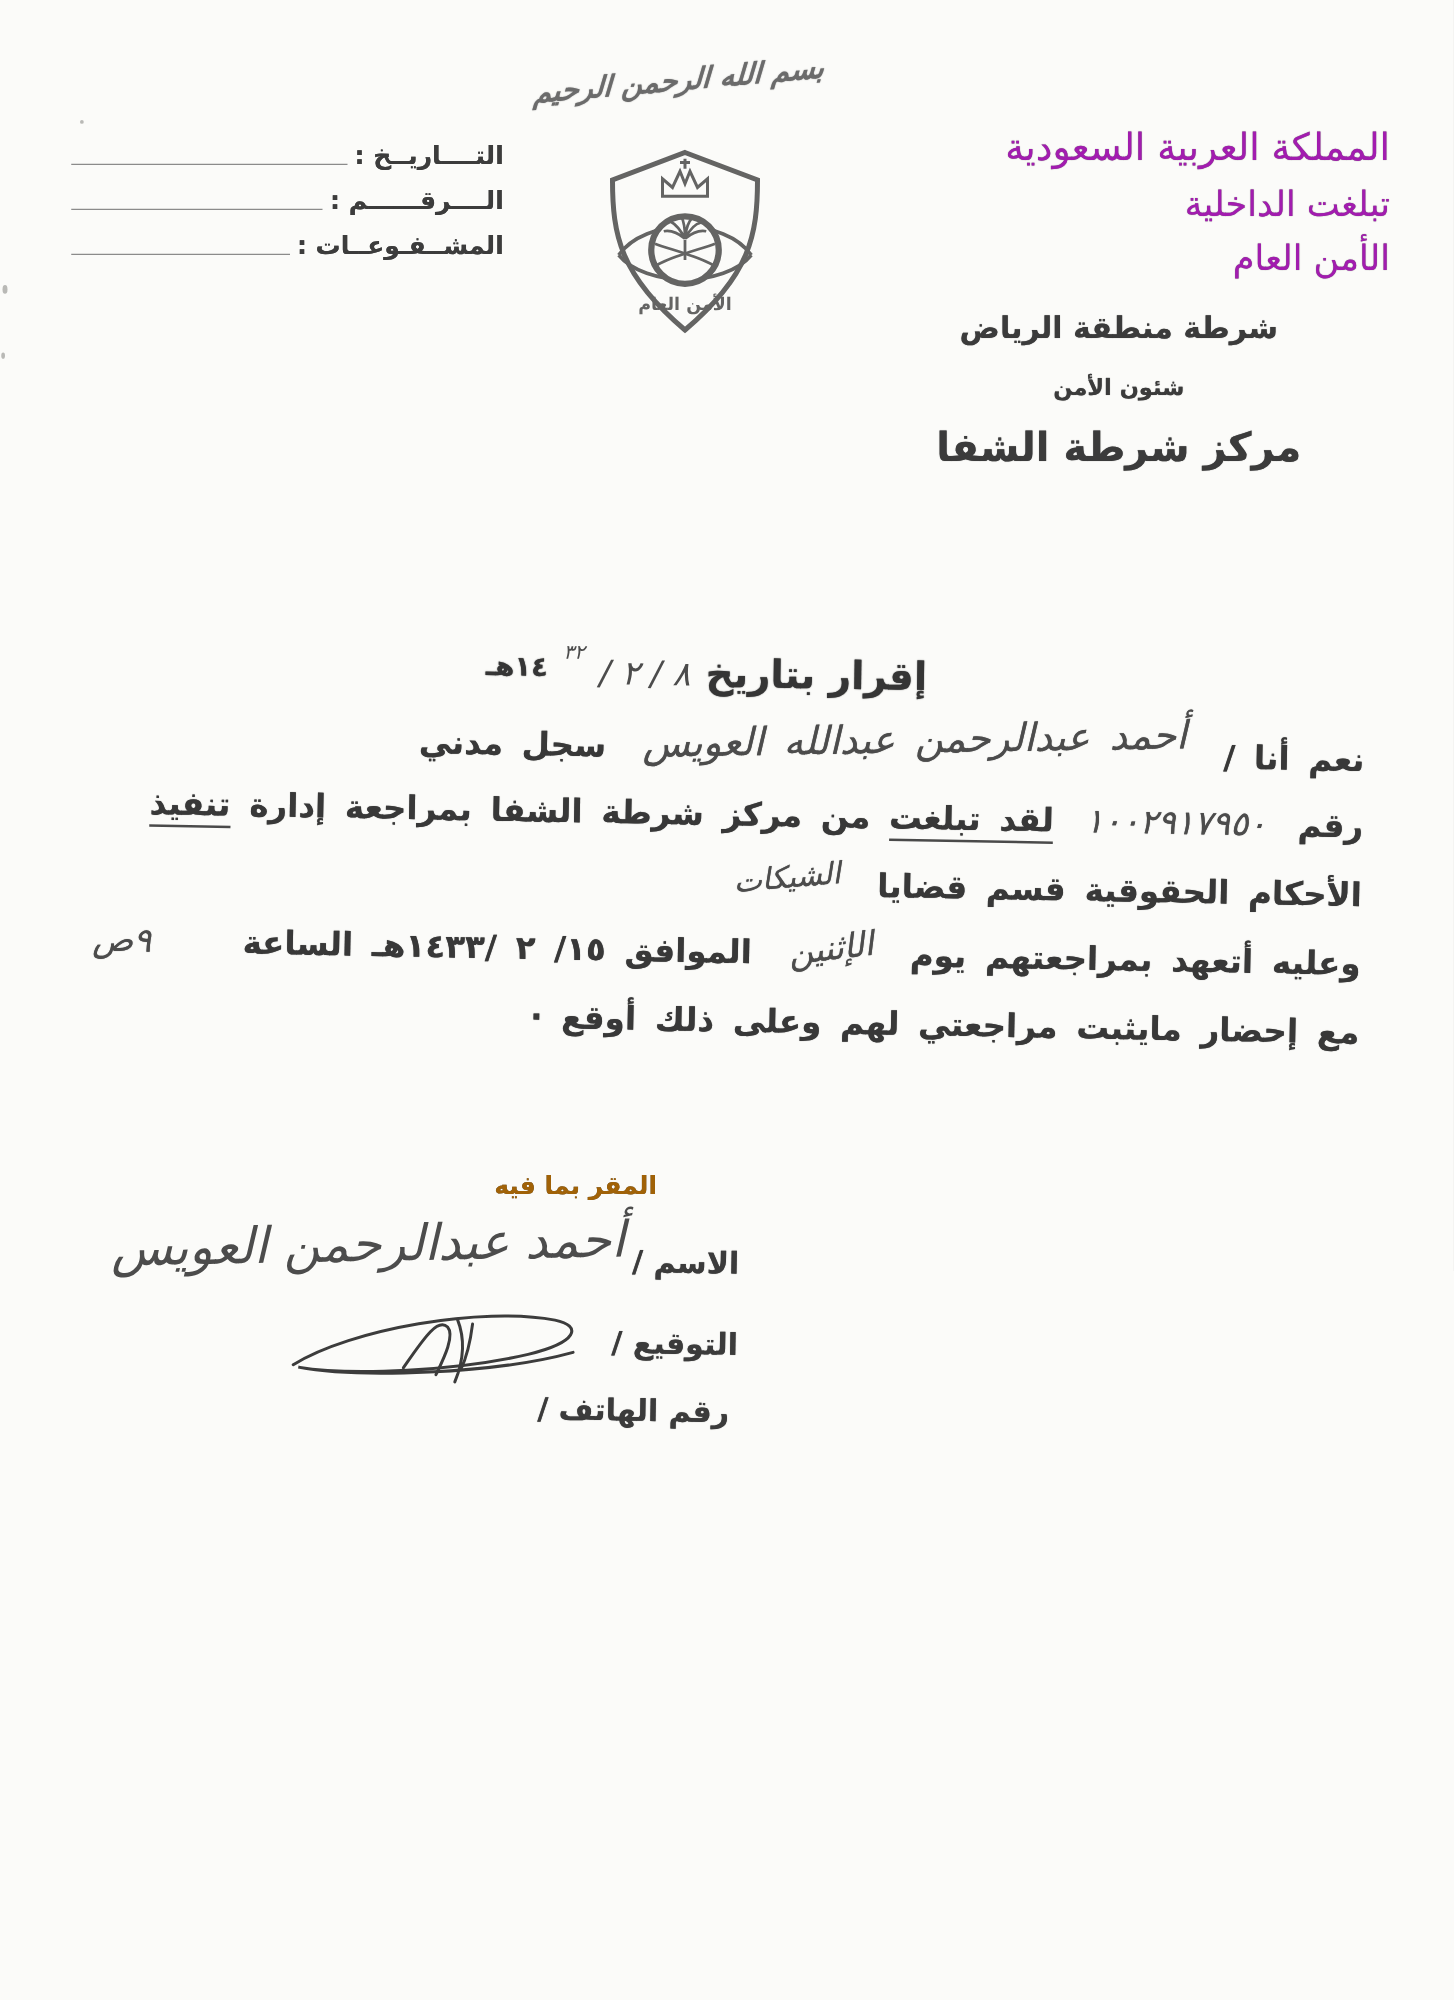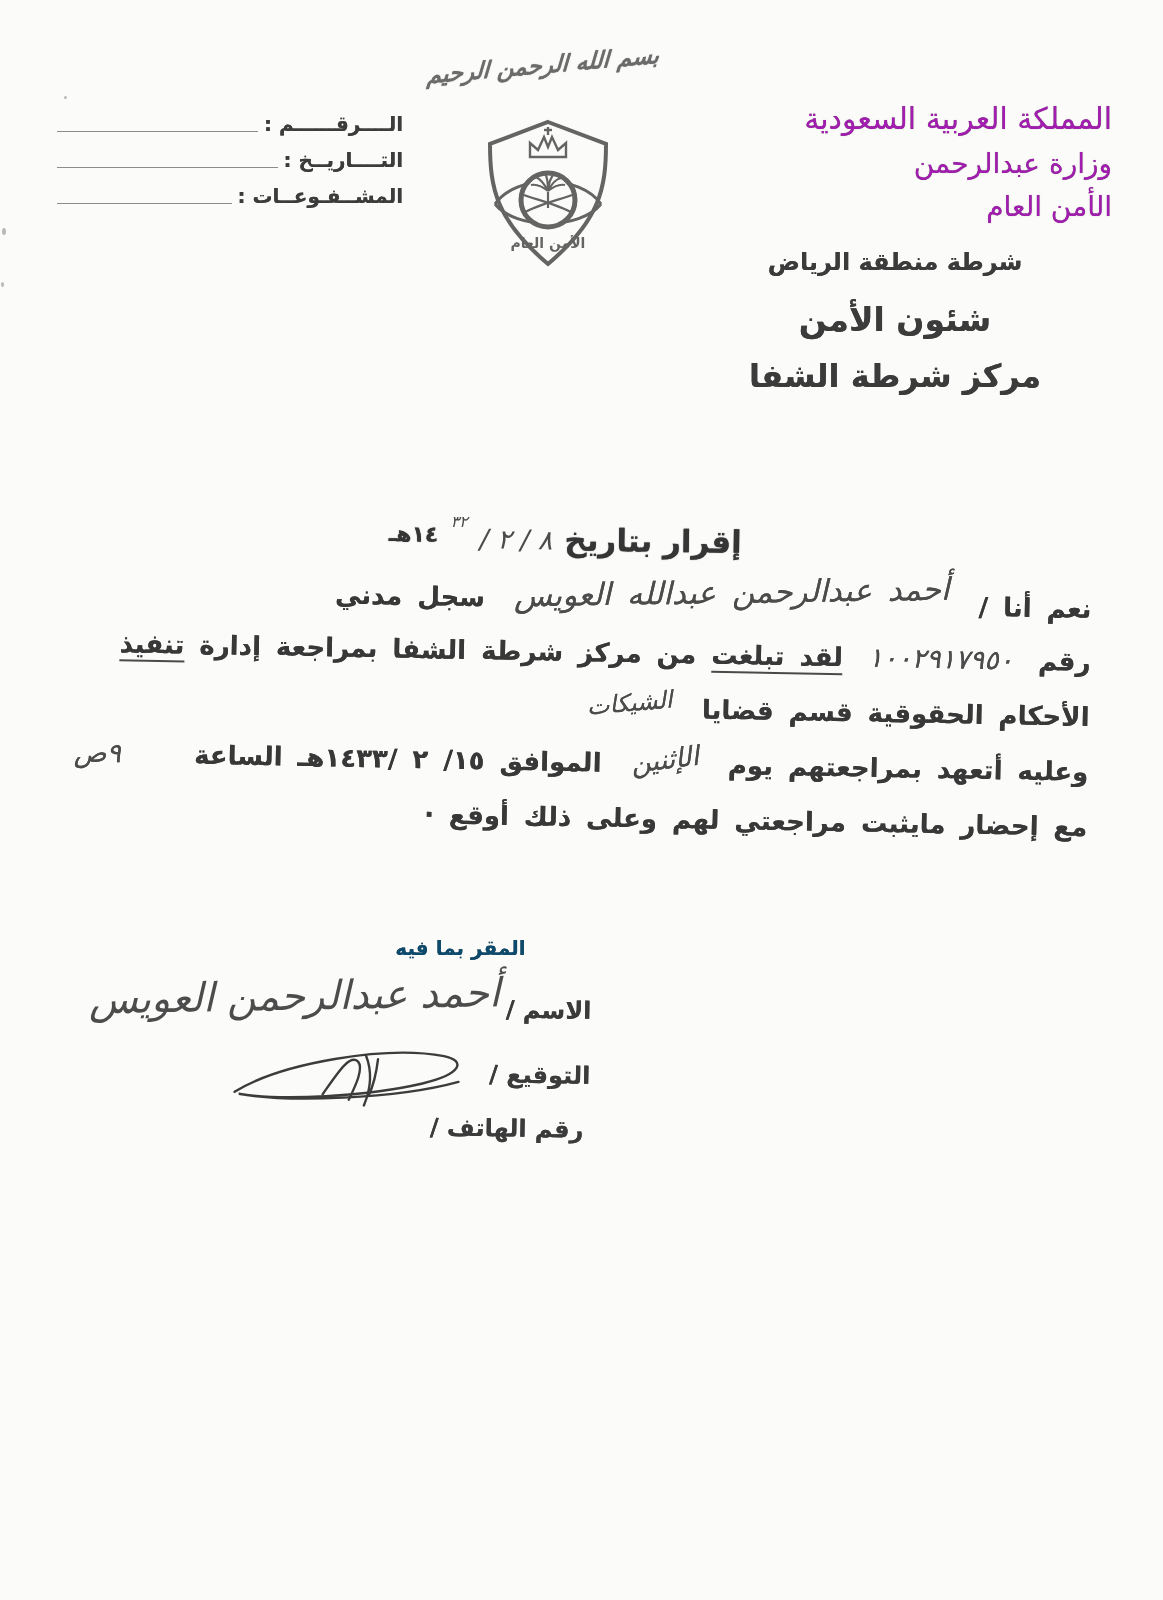--- a/index.html
+++ b/index.html
@@ -45,21 +45,21 @@
     text-shadow:0 0 0.5px #555;
   }
   .field-line{flex:1;border-bottom:1.8px solid #8b8b8b;height:1em;margin:0 6px 4px 2px;}
   
   .dept{
     position:absolute;left:680px;top:248px;width:430px;
     text-align:center;direction:rtl;color:#3b3b3b;font-weight:bold;
     text-shadow:0 0 0.6px #555;
   }
   .dept .d1{font-size:24px;margin-bottom:24px;}
-  .dept .d2{font-size:33px;margin-bottom:18px;}
+  .dept .d2{font-size:18px;margin-bottom:18px;}
   .dept .d3{font-size:32px;}
   
   .title{
     position:absolute;left:312px;top:524px;width:430px;
     direction:rtl;display:flex;align-items:flex-start;column-gap:12px;
     transform:rotate(0.8deg);transform-origin:100% 0;
     white-space:nowrap;
   }
   .t-main{font-size:31px;font-weight:bold;color:#353535;text-shadow:0 0 1px #444;}
   .t-hw{font-size:27px;letter-spacing:5px;padding-top:3px;}
@@ -89,21 +89,21 @@
   }
   .hw-day{
     display:inline-block;font-size:27px;letter-spacing:1px;
     transform:translateY(-4px) rotate(-8deg);margin:0 14px;font-weight:400;
   }
   .hw-time{font-size:27px;margin-inline-start:58px;font-weight:400;letter-spacing:2px;}
   .u{border-bottom:2px solid #4a4a4a;padding-bottom:1px;}
   
   .declarer{
     position:absolute;left:388px;top:936px;width:145px;
-    text-align:center;direction:rtl;font-size:20px;font-weight:bold;color:#0c4a6e;
+    text-align:center;direction:rtl;font-size:20px;font-weight:bold;color:#a16207;
     text-shadow:0 0 0.5px #555;
   }
   .f-rows{
     position:absolute;left:110px;top:978px;width:482px;direction:rtl;
     transform:rotate(1deg);transform-origin:100% 0;
   }
   .f-row{display:flex;align-items:center;white-space:nowrap;}
   .f-label{font-size:24px;font-weight:bold;color:#3b3b3b;text-shadow:0 0 0.6px #555;}
   .f-hw-name{
     display:inline-block;font-size:40px;letter-spacing:2px;
@@ -118,21 +118,21 @@
 </style>
 </head>
 <body>
 
 <div class="page">
 
   <div class="bismillah">بسم الله الرحمن الرحيم</div>
 
   <div class="hdr-right">
     <div class="h1">المملكة العربية السعودية</div>
-    <div class="h2">وزارة عبدالرحمن</div>
+    <div class="h2">تبلغت الداخلية</div>
     <div class="h3">الأمن العام</div>
   </div>
 
   <div class="emblem">
     <svg viewBox="0 0 160 155" width="160" height="155">
       <path d="M80 6 L138 28 C138 72 132 104 80 148 C28 104 22 72 22 28 Z" fill="none" stroke="#4a4a4a" stroke-width="4"></path>
       <g fill="none" stroke="#4a4a4a" stroke-width="2.4">
         <path d="M62 41 L62 27 L70 34 L76 21 L80 31 L84 21 L90 34 L98 27 L98 41 Z"></path>
         <line x1="80" y1="11" x2="80" y2="19"></line>
         <line x1="76" y1="14" x2="84" y2="14"></line>
@@ -147,25 +147,25 @@
         <path d="M80 75 C74 70 68 68 63 69 M80 75 C76 67 72 63 68 61 M80 74 C80 66 79 61 77 57 M80 74 C81 66 83 61 86 58 M80 75 C84 67 88 63 93 62 M80 75 C86 70 92 68 97 69"></path>
         <path d="M56 97 C68 89 94 83 104 79"></path>
         <path d="M56 79 C66 83 92 89 104 97"></path>
       </g>
       <text x="80" y="132" text-anchor="middle" font-size="14" font-weight="bold" fill="#4a4a4a" font-family="DejaVu Sans, sans-serif">الأمن العام</text>
     </svg>
   </div>
 
   <div class="hdr-left">
     <div class="field-row">
+      <span class="field-label">التــــاريــخ :</span>
+      <span class="field-line"></span>
+    </div>
+    <div class="field-row">
       <span class="field-label">الــــرقــــــم :</span>
-      <span class="field-line"></span>
-    </div>
-    <div class="field-row">
-      <span class="field-label">التــــاريــخ :</span>
       <span class="field-line"></span>
     </div>
     <div class="field-row">
       <span class="field-label">المشــفـوعــات :</span>
       <span class="field-line"></span>
     </div>
   </div>
 
   <div class="dept">
     <div class="d1">شرطة منطقة الرياض</div>

